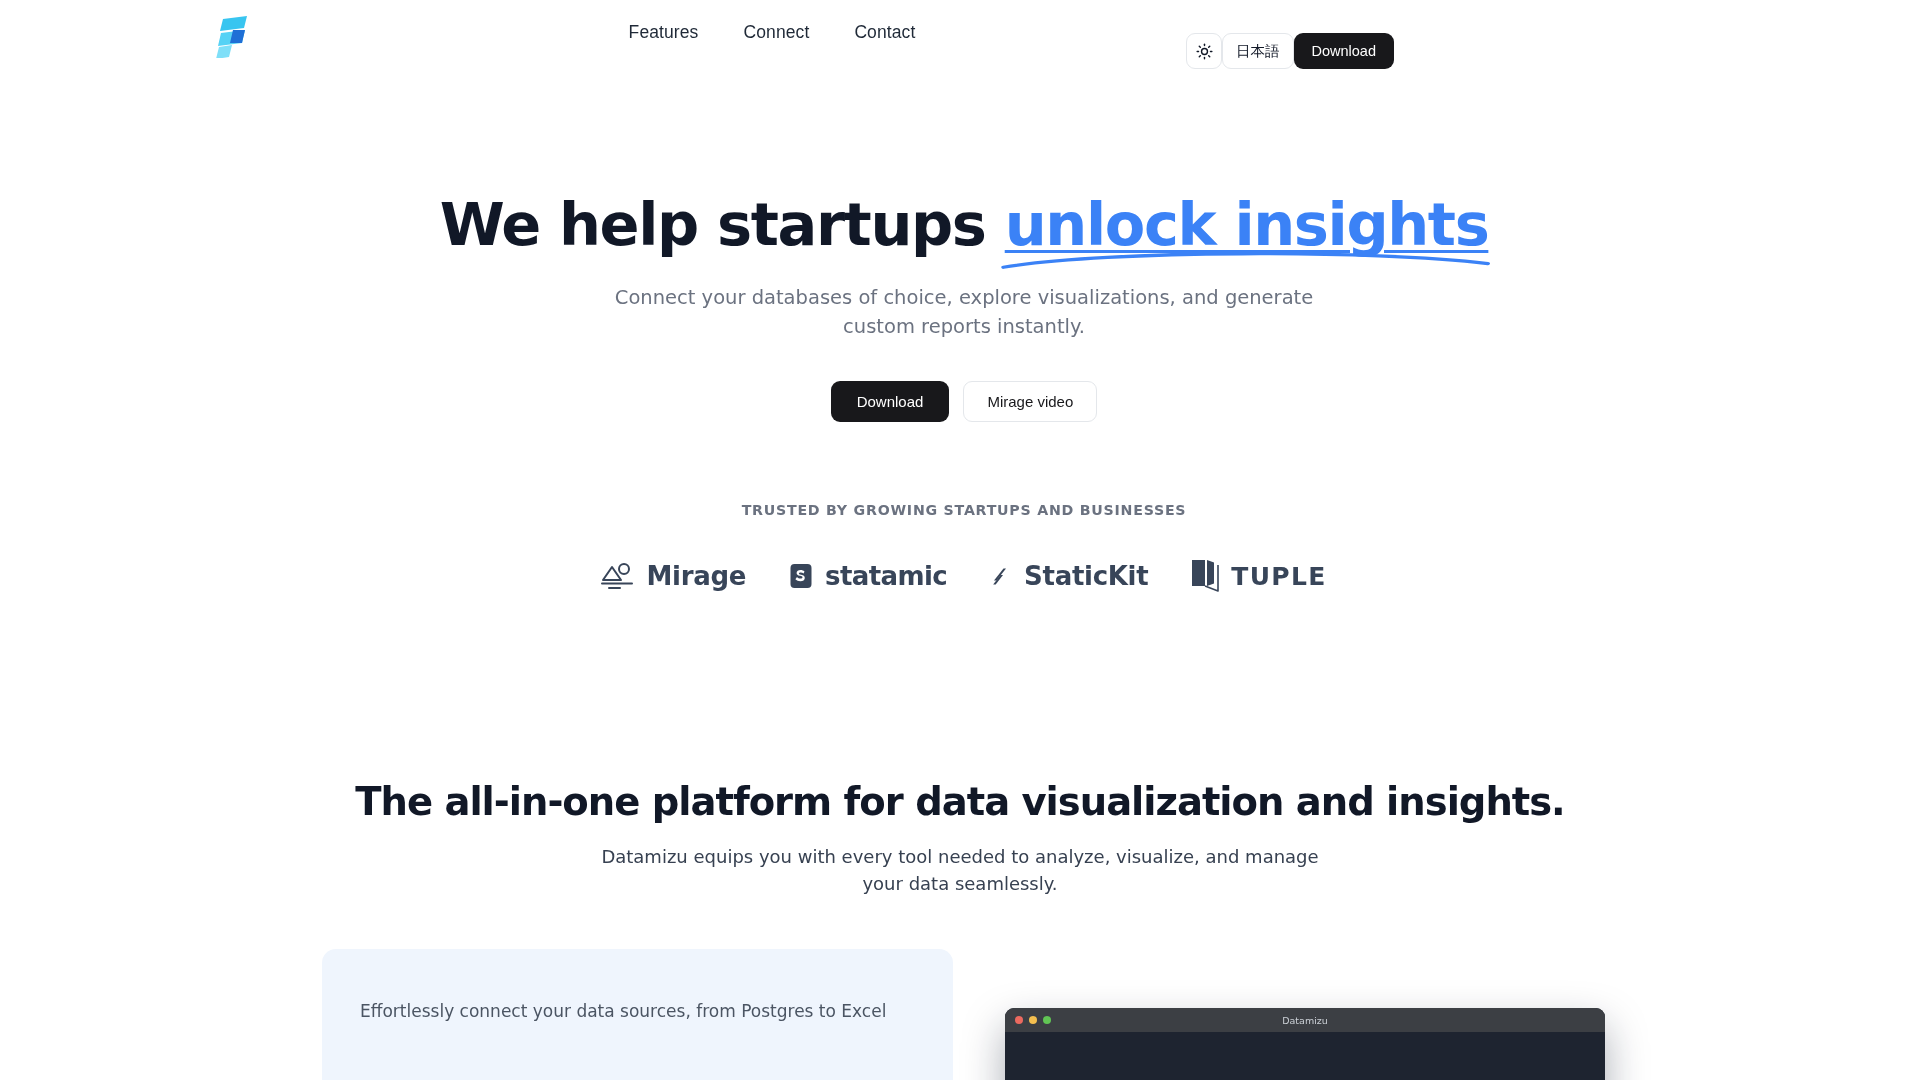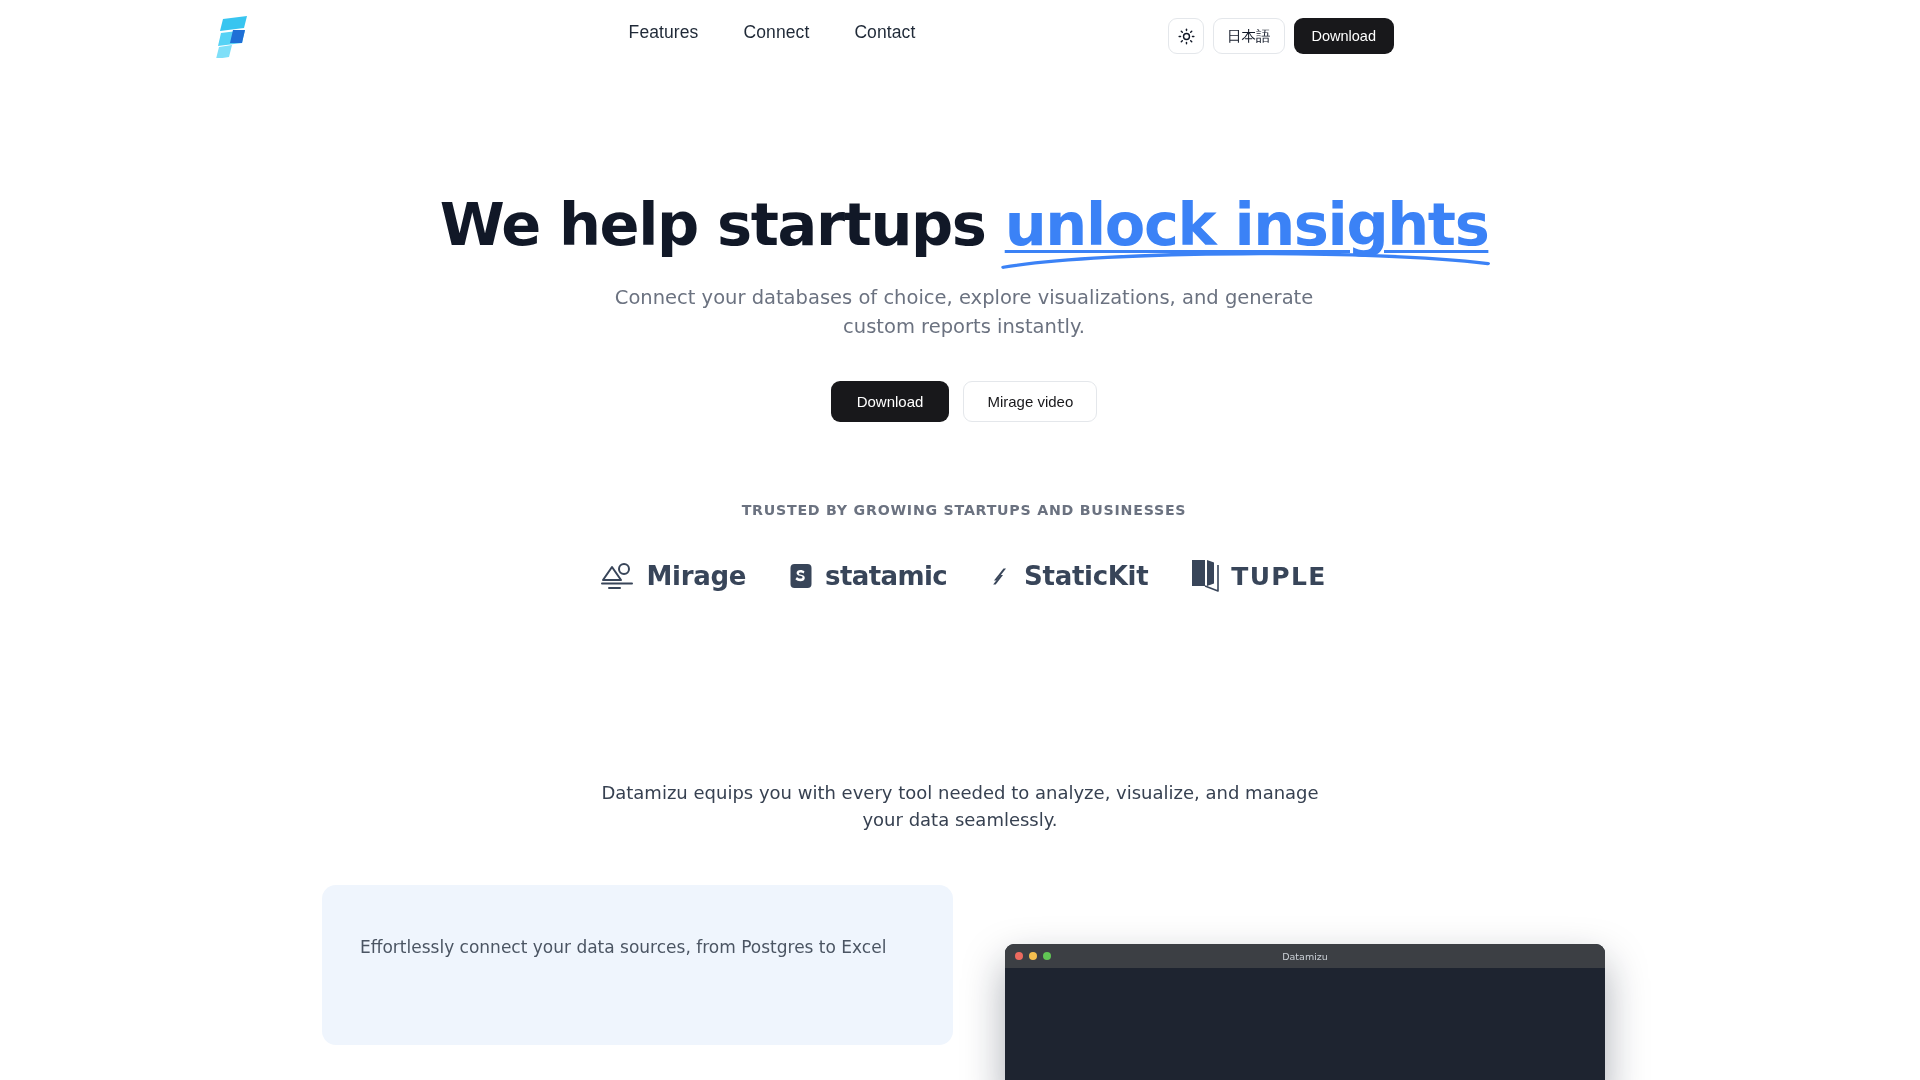--- a/index.html
+++ b/index.html
@@ -47,24 +47,23 @@
     color: #1f2937;
     text-decoration: none;
     white-space: nowrap;
     cursor: pointer;
     letter-spacing: 0.1px;
   }
 
   .header-actions {
     position: absolute;
     right: 150px;
-    top: 18px;
-    display: flex;
-    align-items: center;
-    gap: 9px;
+    top: 33px;
+    display: flex;
+    align-items: center;
     padding-left: 36px;
   }
 
   .icon-btn {
     width: 36px;
     height: 36px;
     border: 1px solid #e4e7eb;
     border-radius: 9px;
     background: #fff;
     display: flex;
@@ -422,20 +421,21 @@
           <path d="M15 28 L28 33 L28 7" fill="none" stroke="#384559" stroke-width="1.6" stroke-linejoin="round"></path>
         </svg>
         <span class="logo-word tuple">TUPLE</span>
       </div>
 
     </div>
   </div>
 </section>
 
 <section class="features">
+  <h2 class="features-title">The all-in-one platform for data visualization and insights.</h2>
   <p class="features-sub">Datamizu equips you with every tool needed to analyze, visualize, and manage your data seamlessly.</p>
 </section>
 
 <section class="showcase">
 
   <div class="feature-card">
     <div class="feature-card-desc">Effortlessly connect your data sources, from Postgres to Excel</div>
   </div>
 
   <div class="app-window">

